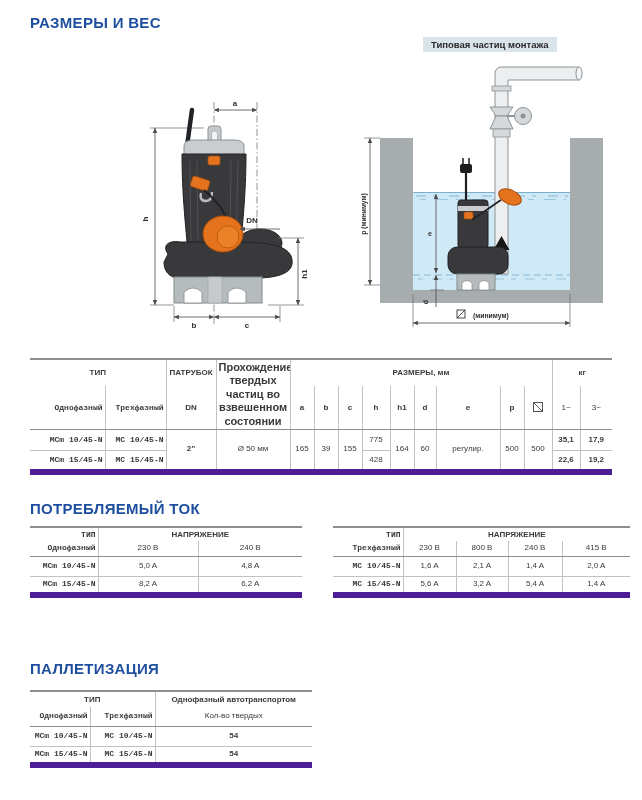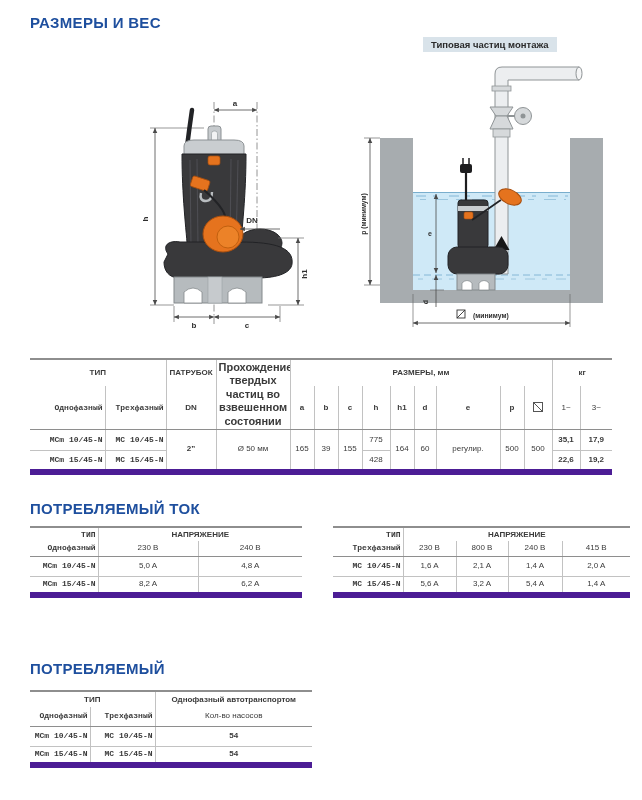--- a/index.html
+++ b/index.html
@@ -313,37 +313,37 @@
     <tr style="height:19px">
       <td class="l b noL">MC 15/45-N</td>
       <td><span class="b">5,6</span> <span class="unit">A</span></td>
       <td><span class="b">3,2</span> <span class="unit">A</span></td>
       <td><span class="b">5,4</span> <span class="unit">A</span></td>
       <td class="noR"><span class="b">1,4</span> <span class="unit">A</span></td>
     </tr>
   </tbody>
     </table>
 
-  <div class="sec-title" id="title-pal">ПОТРЕБЛЯЕМЫЙ</div>
+  <div class="sec-title" id="title-pal">ПАЛЛЕТИЗАЦИЯ</div>
 
   <table style="left:30px;top:690px;width:282px;">
     <colgroup>
         <col style="width:60px">
         <col style="width:65px">
         <col style="width:157px">
       </colgroup>
     <tbody>
         <tr style="height:16px">
       <td colspan="2" class="b nb noL">ТИП</td>
       <td class="b nb noR">Однофазный автотранспортом</td>
     </tr>
     <tr class="hsep" style="height:19px">
       <td class="l b nt noL">Однофазный</td>
       <td class="l b nt">Трехфазный</td>
-      <td class="nt noR">Кол-во насосов</td>
+      <td class="nt noR">Кол-во твердых</td>
     </tr>
     <tr style="height:20px">
       <td class="l b noL">MCm 10/45-N</td>
       <td class="l b">MC 10/45-N</td>
       <td class="b noR">54</td>
     </tr>
     <tr style="height:19px">
       <td class="l b noL">MCm 15/45-N</td>
       <td class="l b">MC 15/45-N</td>
       <td class="b noR">54</td>

